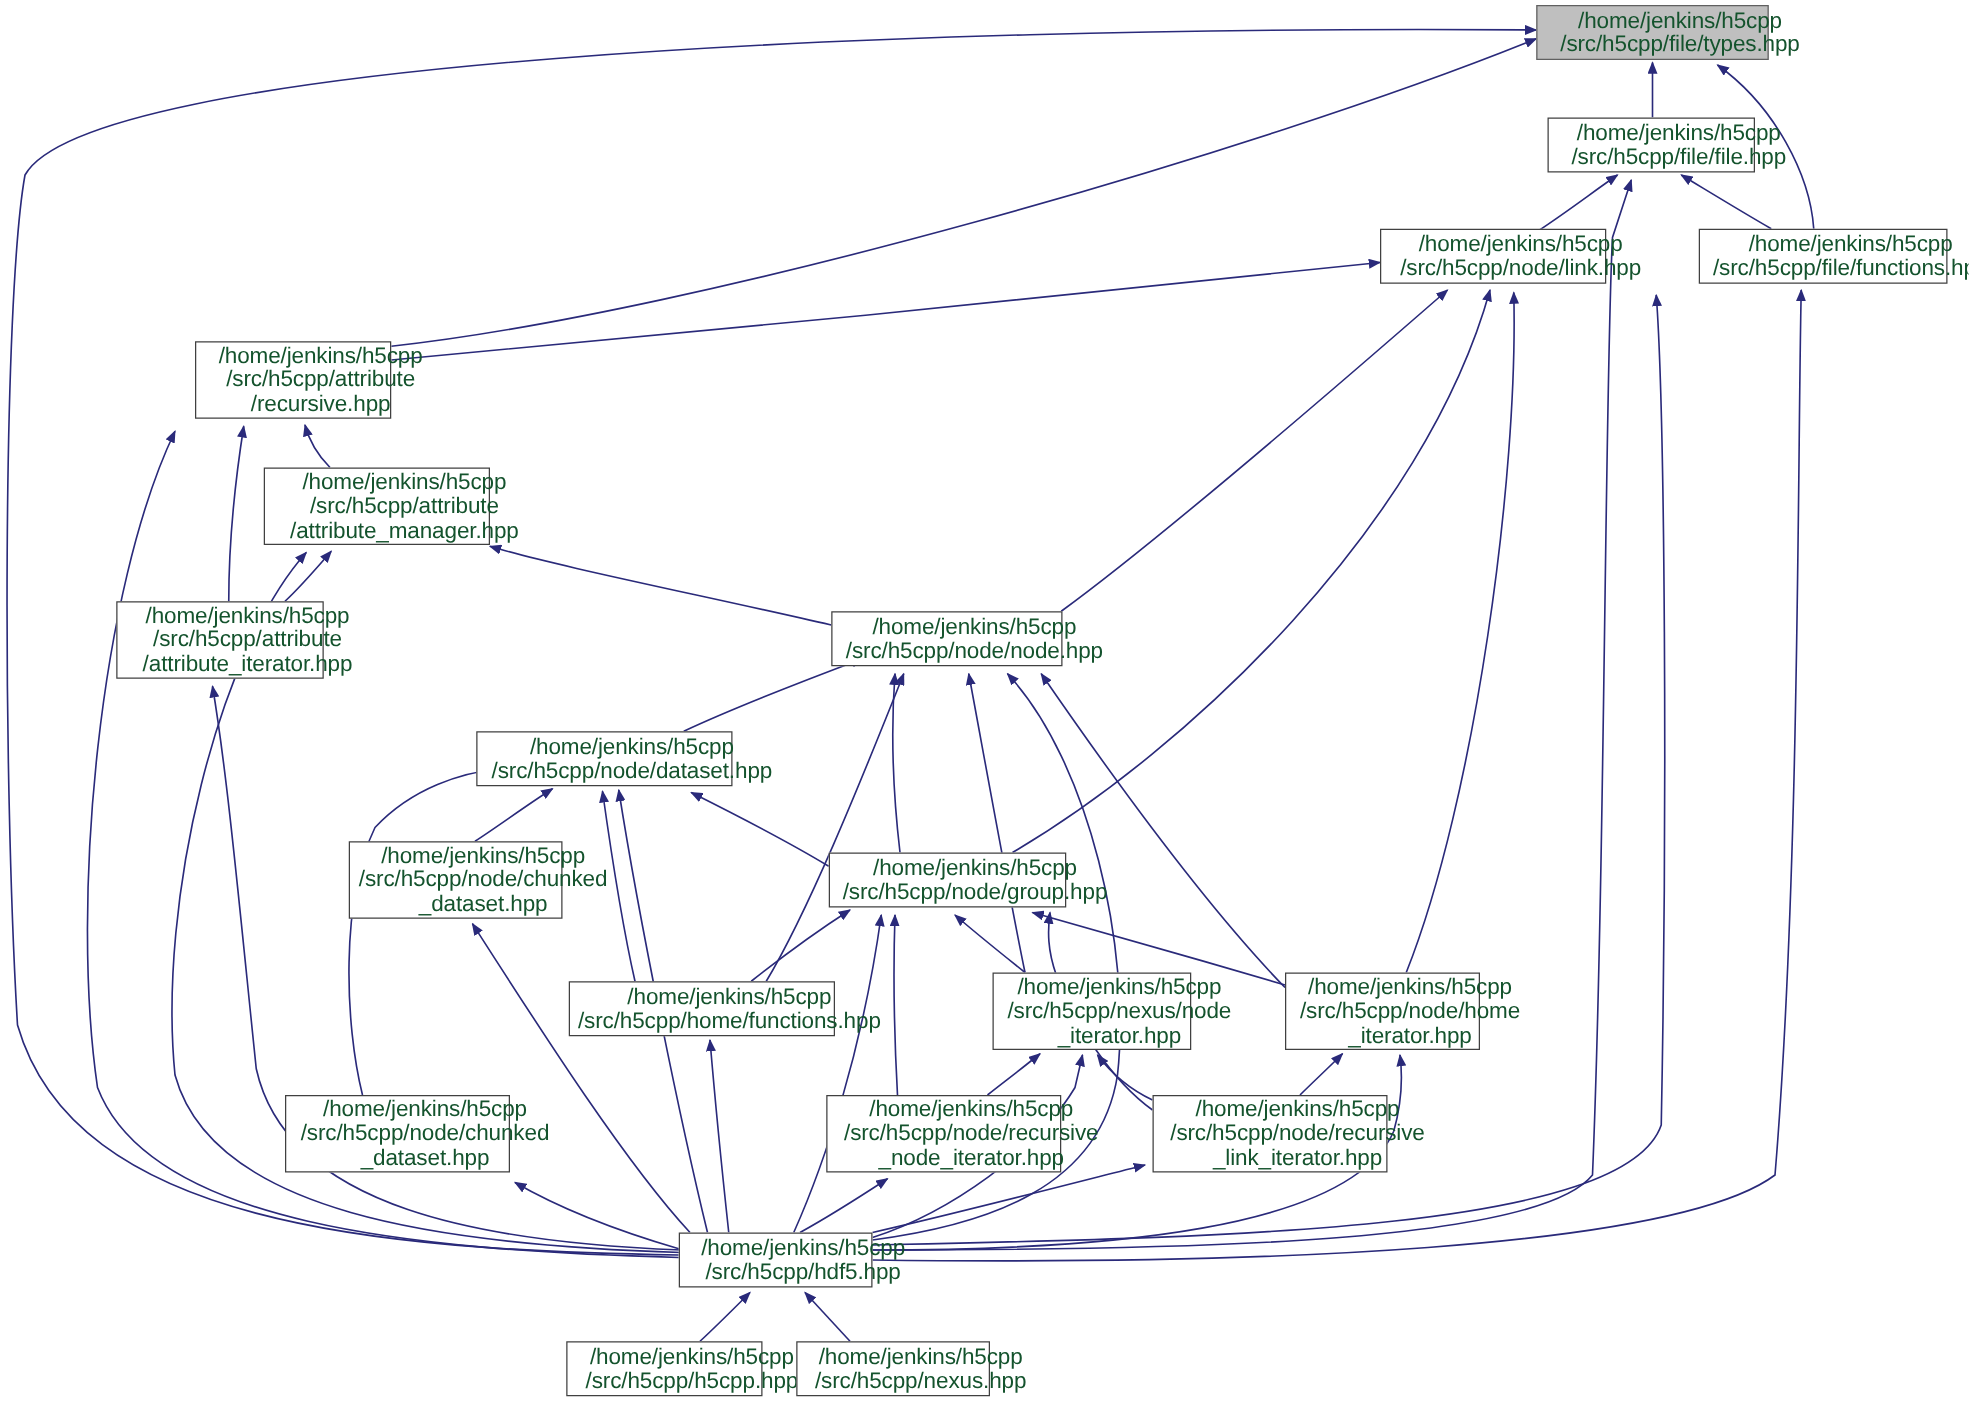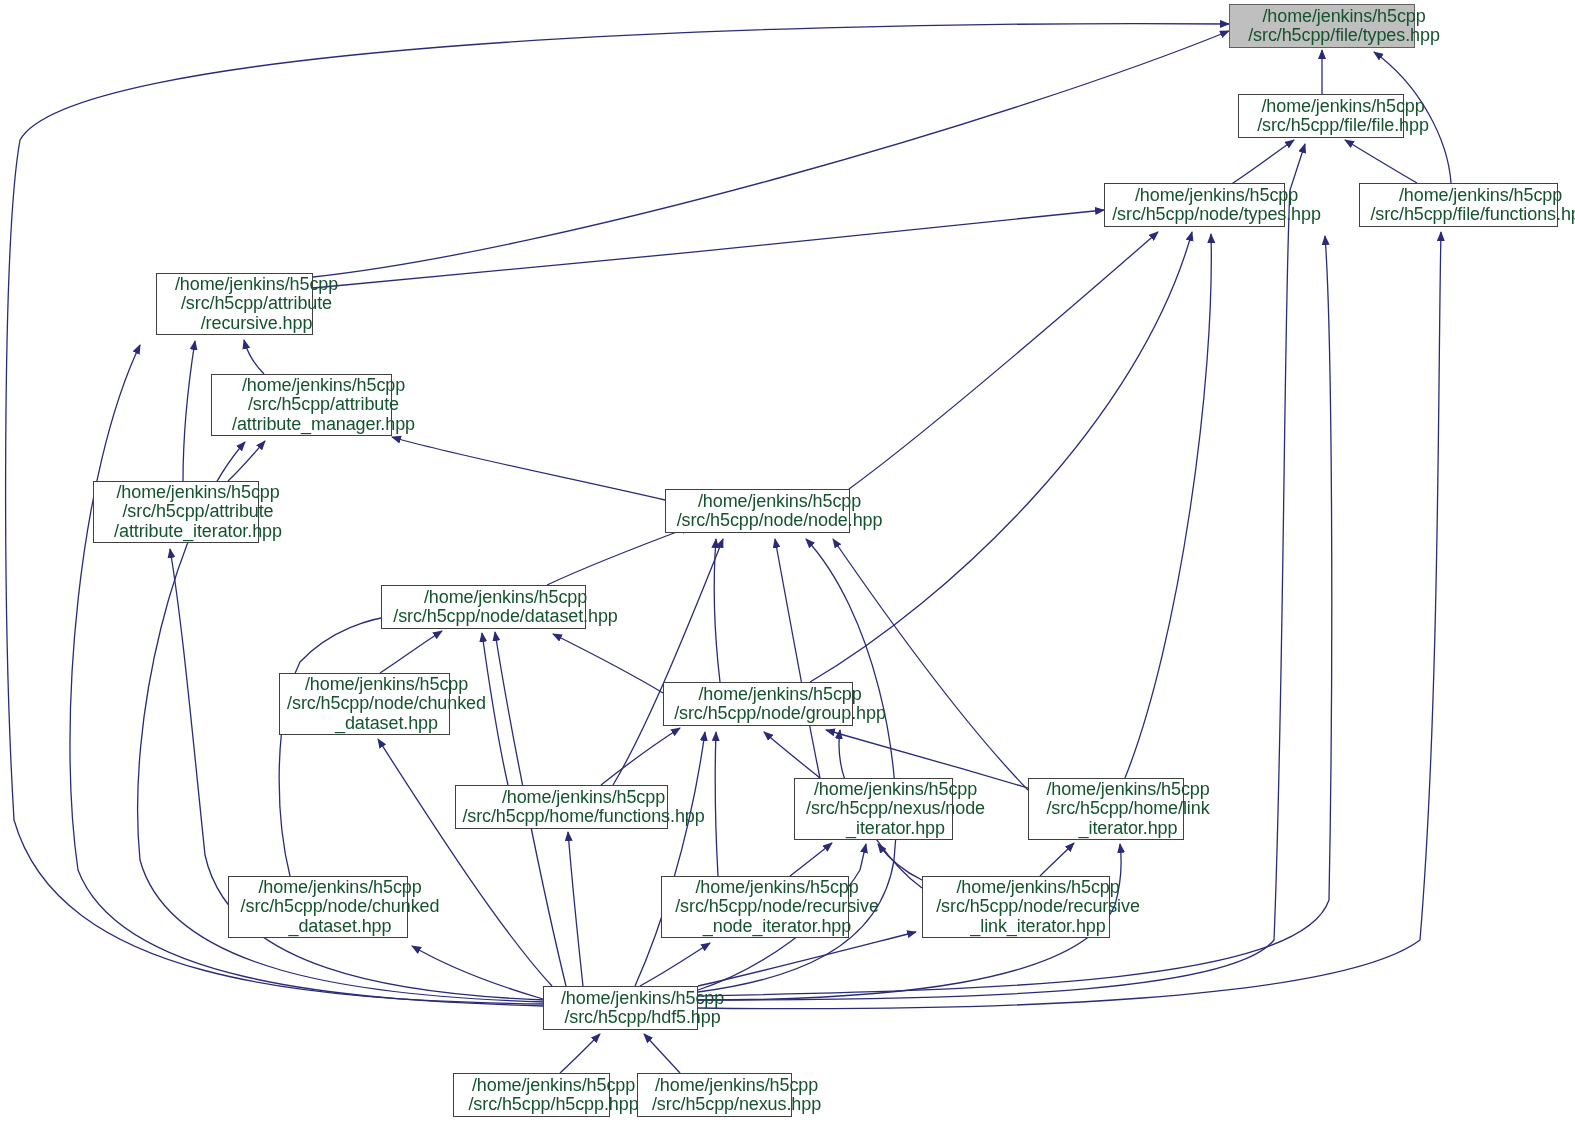--- a/index.html
+++ b/index.html
@@ -154,32 +154,32 @@
       <path d="M698,986 C760,972 845,950 916,932"></path>
 
       <path d="M560,1073 C572,1062 586,1048 600,1034"></path>
 
       <path d="M680,1073 C670,1062 657,1048 644,1034"></path>
     </g>
   </svg>
   <div id="nodes">
       <div class="node root" style="left: 1229px; top: 4px; width: 186px; height: 44px;"><span class="ln">/home/jenkins/h5cpp</span><span class="ln">/src/h5cpp/file/types.hpp</span></div>
       <div class="node" style="left: 1238px; top: 94px; width: 166px; height: 44px;"><span class="ln">/home/jenkins/h5cpp</span><span class="ln">/src/h5cpp/file/file.hpp</span></div>
-      <div class="node" style="left: 1104px; top: 183px; width: 181px; height: 44px;"><span class="ln">/home/jenkins/h5cpp</span><span class="ln">/src/h5cpp/node/types.hpp</span></div>
+      <div class="node" style="left: 1104px; top: 183px; width: 181px; height: 44px;"><span class="ln">/home/jenkins/h5cpp</span><span class="ln">/src/h5cpp/node/link.hpp</span></div>
       <div class="node" style="left: 1359px; top: 183px; width: 199px; height: 44px;"><span class="ln">/home/jenkins/h5cpp</span><span class="ln">/src/h5cpp/file/functions.hpp</span></div>
       <div class="node" style="left: 156px; top: 273px; width: 157px; height: 62px;"><span class="ln">/home/jenkins/h5cpp</span><span class="ln">/src/h5cpp/attribute</span><span class="ln">/recursive.hpp</span></div>
       <div class="node" style="left: 211px; top: 374px; width: 181px; height: 62px;"><span class="ln">/home/jenkins/h5cpp</span><span class="ln">/src/h5cpp/attribute</span><span class="ln">/attribute_manager.hpp</span></div>
       <div class="node" style="left: 93px; top: 481px; width: 166px; height: 62px;"><span class="ln">/home/jenkins/h5cpp</span><span class="ln">/src/h5cpp/attribute</span><span class="ln">/attribute_iterator.hpp</span></div>
       <div class="node" style="left: 665px; top: 489px; width: 185px; height: 44px;"><span class="ln">/home/jenkins/h5cpp</span><span class="ln">/src/h5cpp/node/node.hpp</span></div>
       <div class="node" style="left: 381px; top: 585px; width: 205px; height: 44px;"><span class="ln">/home/jenkins/h5cpp</span><span class="ln">/src/h5cpp/node/dataset.hpp</span></div>
       <div class="node" style="left: 279px; top: 673px; width: 171px; height: 62px;"><span class="ln">/home/jenkins/h5cpp</span><span class="ln">/src/h5cpp/node/chunked</span><span class="ln">_dataset.hpp</span></div>
       <div class="node" style="left: 663px; top: 682px; width: 190px; height: 44px;"><span class="ln">/home/jenkins/h5cpp</span><span class="ln">/src/h5cpp/node/group.hpp</span></div>
       <div class="node" style="left: 455px; top: 785px; width: 213px; height: 44px;"><span class="ln">/home/jenkins/h5cpp</span><span class="ln">/src/h5cpp/home/functions.hpp</span></div>
       <div class="node" style="left: 794px; top: 778px; width: 159px; height: 62px;"><span class="ln">/home/jenkins/h5cpp</span><span class="ln">/src/h5cpp/nexus/node</span><span class="ln">_iterator.hpp</span></div>
-      <div class="node" style="left: 1028px; top: 778px; width: 156px; height: 62px;"><span class="ln">/home/jenkins/h5cpp</span><span class="ln">/src/h5cpp/home/link</span><span class="ln">_iterator.hpp</span></div>
+      <div class="node" style="left: 1028px; top: 778px; width: 156px; height: 62px;"><span class="ln">/home/jenkins/h5cpp</span><span class="ln">/src/h5cpp/node/home</span><span class="ln">_iterator.hpp</span></div>
       <div class="node" style="left: 228px; top: 876px; width: 180px; height: 62px;"><span class="ln">/home/jenkins/h5cpp</span><span class="ln">/src/h5cpp/node/chunked</span><span class="ln">_dataset.hpp</span></div>
       <div class="node" style="left: 661px; top: 876px; width: 188px; height: 62px;"><span class="ln">/home/jenkins/h5cpp</span><span class="ln">/src/h5cpp/node/recursive</span><span class="ln">_node_iterator.hpp</span></div>
       <div class="node" style="left: 922px; top: 876px; width: 188px; height: 62px;"><span class="ln">/home/jenkins/h5cpp</span><span class="ln">/src/h5cpp/node/recursive</span><span class="ln">_link_iterator.hpp</span></div>
       <div class="node" style="left: 543px; top: 986px; width: 155px; height: 44px;"><span class="ln">/home/jenkins/h5cpp</span><span class="ln">/src/h5cpp/hdf5.hpp</span></div>
       <div class="node" style="left: 453px; top: 1073px; width: 157px; height: 44px;"><span class="ln">/home/jenkins/h5cpp</span><span class="ln">/src/h5cpp/h5cpp.hpp</span></div>
       <div class="node" style="left: 637px; top: 1073px; width: 155px; height: 44px;"><span class="ln">/home/jenkins/h5cpp</span><span class="ln">/src/h5cpp/nexus.hpp</span></div>
     </div>
 </div>
 
 </body></html>

